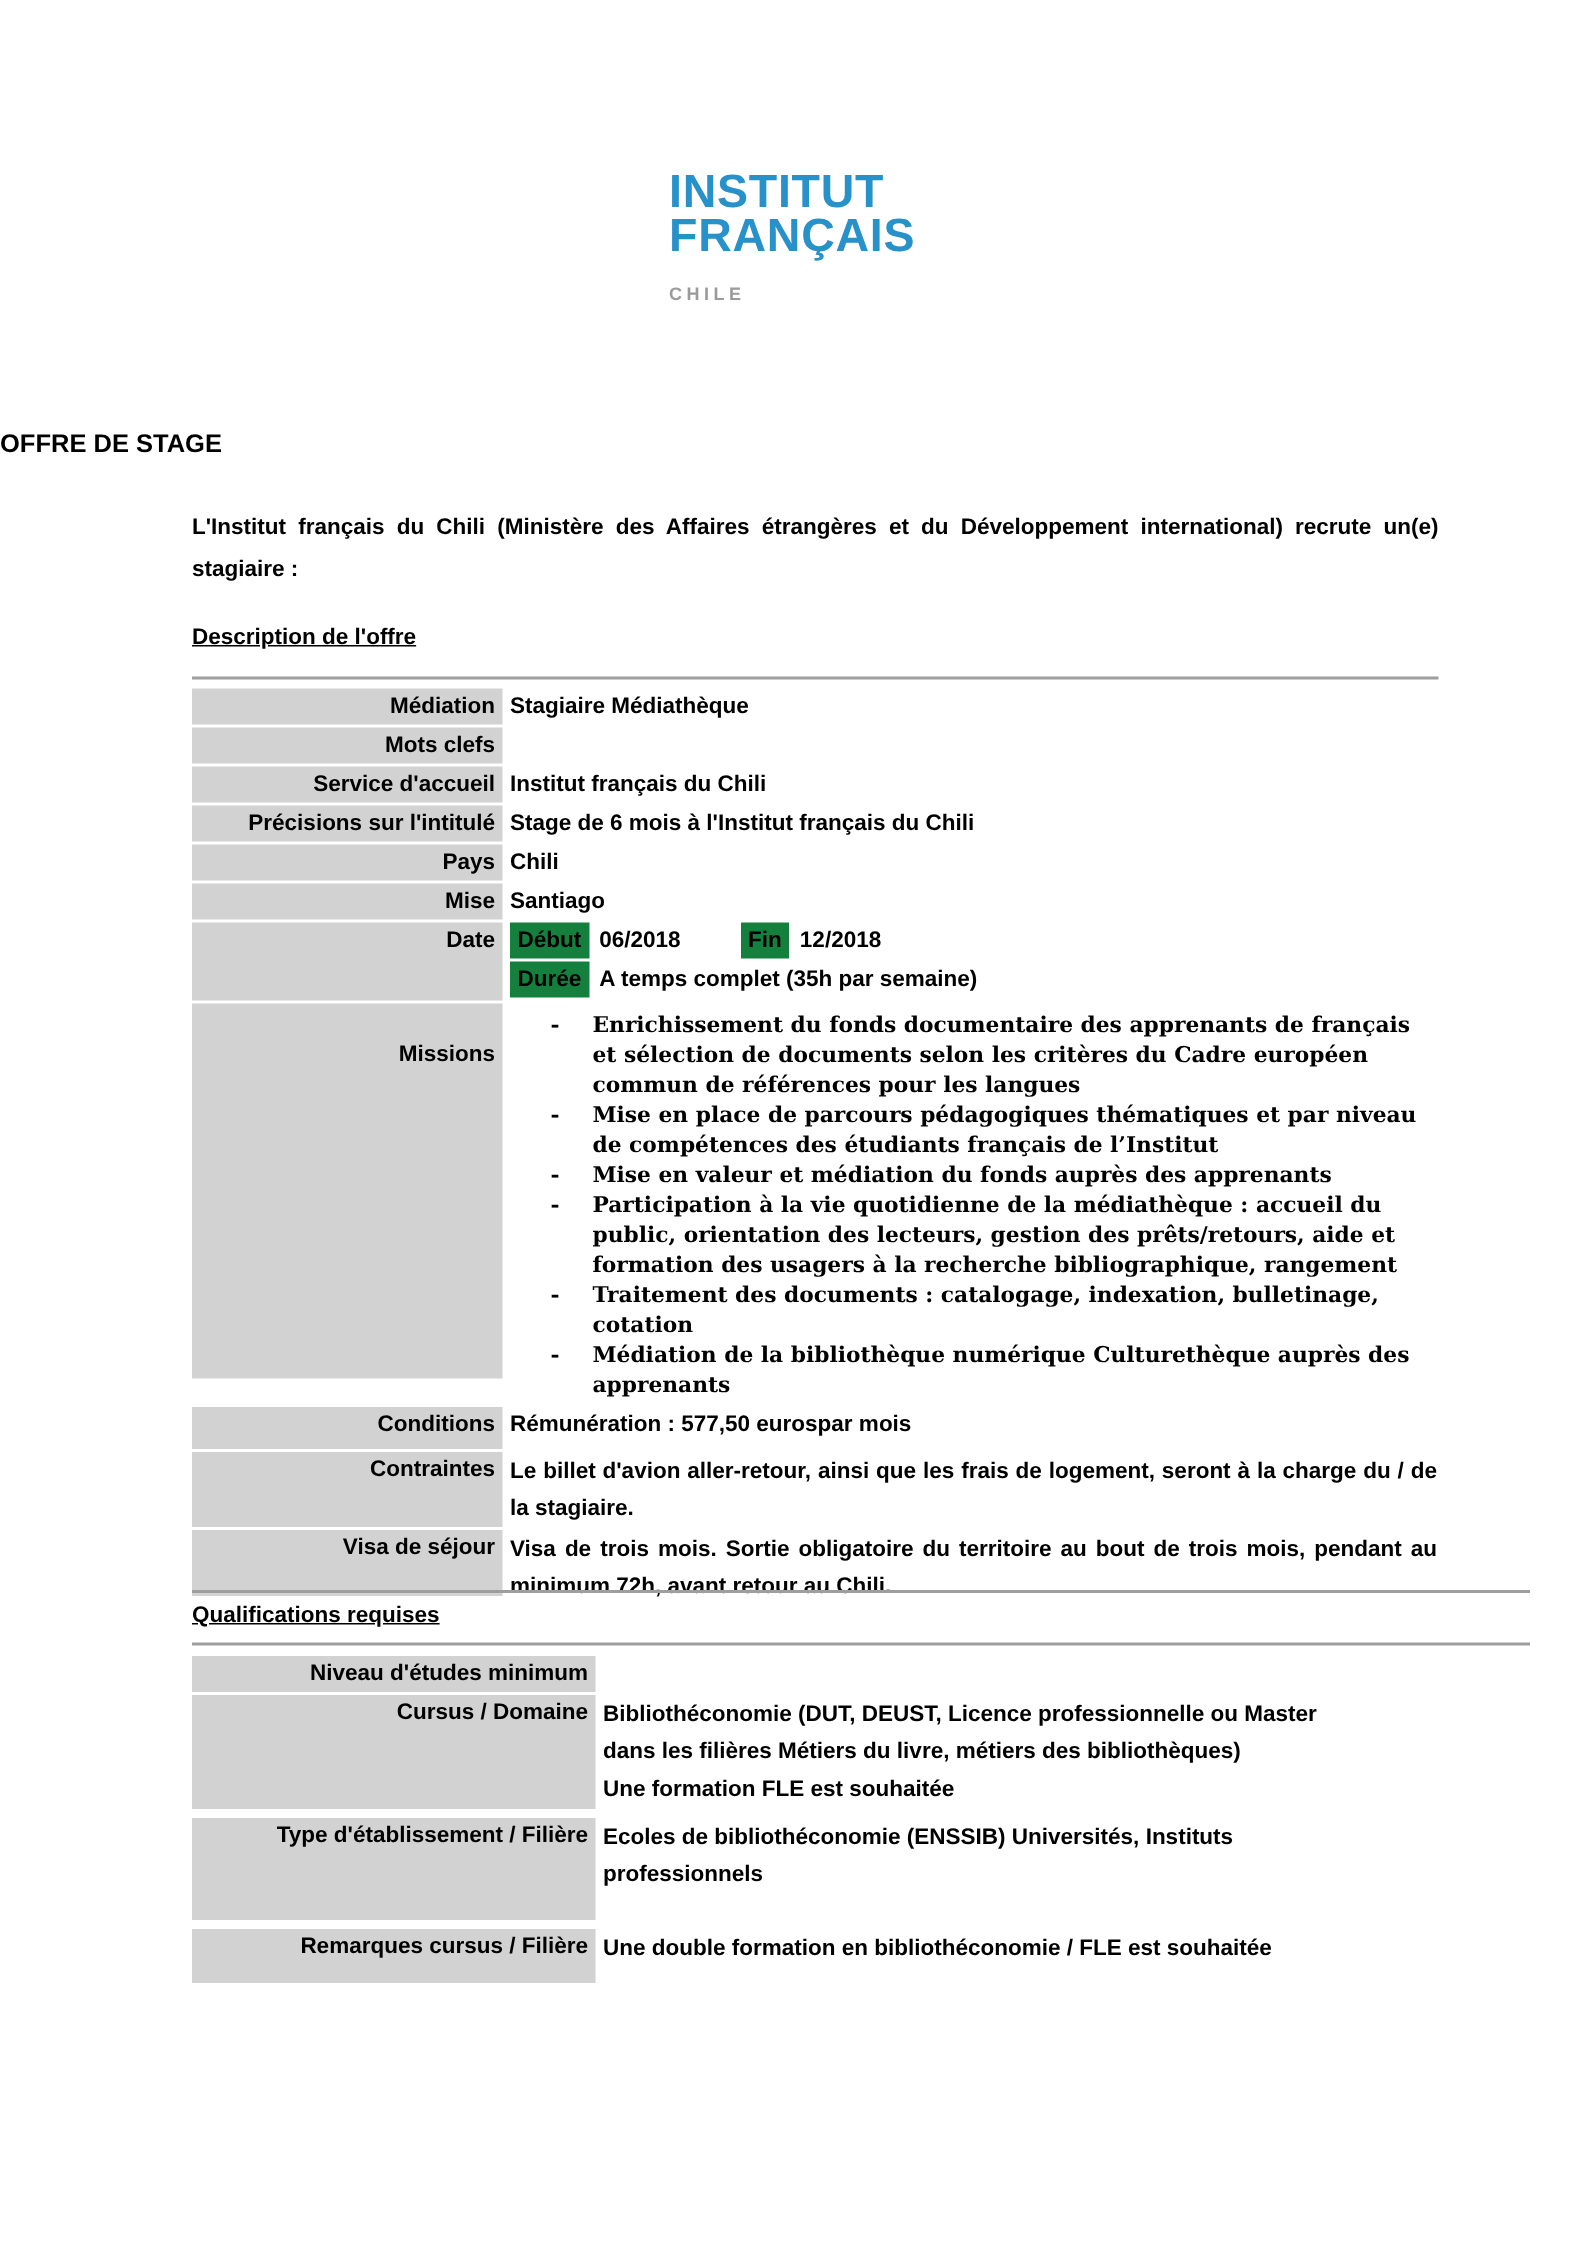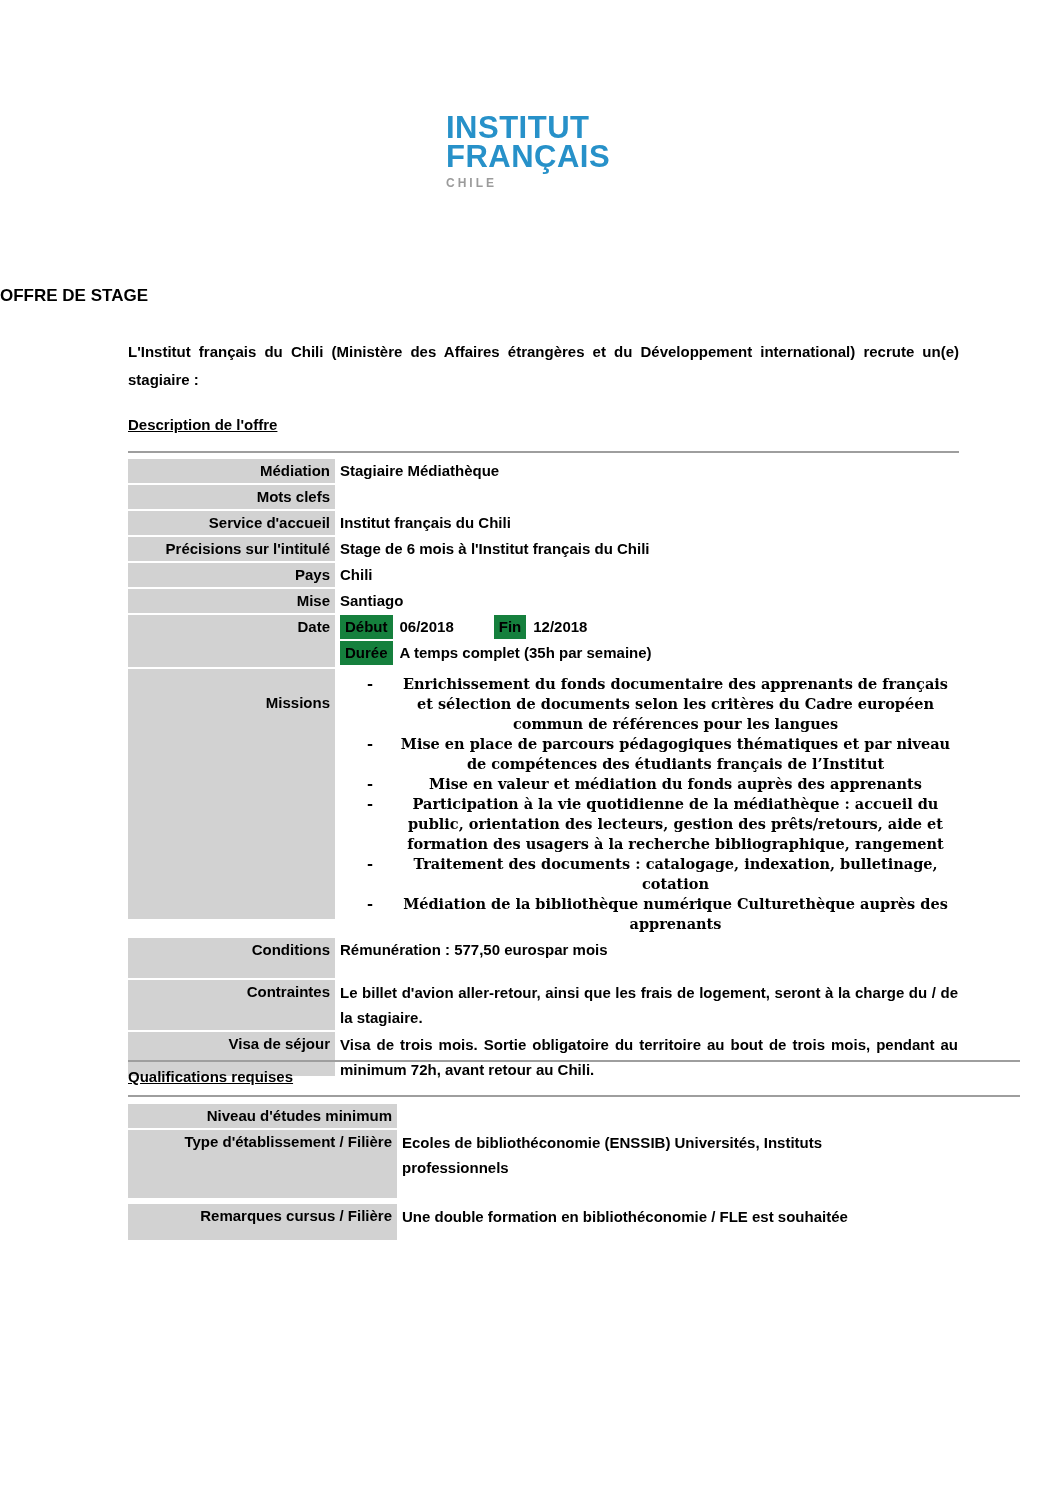--- a/index.html
+++ b/index.html
@@ -5,21 +5,21 @@
   html,body { margin:0; padding:0; background:#ffffff; }
   .page {
     position:relative; width:1058px; height:1497px; background:#ffffff;
     font-family:"Liberation Sans", sans-serif; font-weight:bold; color:#000;
     overflow:hidden;
   }
   
   .logo { position:absolute; left:446px; top:113px; }
   .logo-line { color:#2791c9; font-size:31px; line-height:29px; letter-spacing:0.5px;
                font-family:"Liberation Sans", sans-serif; font-weight:bold; }
-  .logo-country { color:#9b9b9b; font-size:12px; letter-spacing:3px; margin-top:5px; font-weight:bold; }
+  .logo-country { color:#9b9b9b; font-size:12px; letter-spacing:3px; margin-top:18px; font-weight:bold; }
   
   .doc-title { position:absolute; left:0; top:286px; width:1058px; font-size:17px; }
   
   .intro { position:absolute; left:128px; top:338px; width:831px; font-size:15px;
            line-height:28px; text-align:justify; }
   
   .sec-heading { position:absolute; left:128px; font-size:15px;text-decoration:underline; }
   .h-offer { top:416px; }
   .h-qual  { top:1068px; }
   .rule { position:absolute; height:2px; background:#9e9e9e; left:128px; }
@@ -45,22 +45,22 @@
   .date-line { display:flex; height:24px; margin-bottom:2px; font-size:15px; line-height:24px; }
   .inner-lbl { background:#15803d; padding:0 5px; }
   .inner-val { margin-left:7px; }
   .fin-gap { margin-left:40px; }
   
   .missions-lbl { height:250px; line-height:24px; padding-top:22px; }
   .missions-val { flex:1; padding-top:5px; }
   .m-item { display:flex; font-family:"DejaVu Serif", serif; font-weight:bold;
             font-size:14.5px; line-height:20px; }
   .m-marker { padding-left:32px; width:28px; box-sizing:content-box; }
-  .m-text { flex:1; padding-right:2px;text-align:center; }
-  .cond-lbl { height:40px; }
+  .m-text { flex:1; padding-right:2px; }
+  .cond-lbl { height:28px; }
   .contr-lbl { height:50px; }
   .visa-lbl { height:44px; }
   
   .q-row1-lbl { height:24px; }
   .q-row2-lbl { height:76px; }
   .q-row3-lbl { height:68px;padding-left:34px; }
   .q-row4-lbl { height:36px; }
   .mb6 { margin-bottom:6px; }
 </style>
 </head>
@@ -180,20 +180,26 @@
   <div class="sec-heading h-qual">Qualifications requises</div>
   <div class="rule rule3"></div>
 
   <div class="table t2">
 
     <div class="row">
       <div class="lbl2 q-row1-lbl">Niveau d'études minimum</div>
       <div class="val h24"></div>
     </div>
 
+    <div class="row mb6">
+      <div class="lbl2 q-row2-lbl">Cursus / Domaine</div>
+      <div class="val preline">Bibliothéconomie (DUT, DEUST, Licence professionnelle ou Master
+dans les filières Métiers du livre, métiers des bibliothèques)
+Une formation FLE est souhaitée</div>
+    </div>
 
     <div class="row mb6">
       <div class="lbl2 q-row3-lbl">Type d'établissement / Filière</div>
       <div class="val preline">Ecoles de bibliothéconomie (ENSSIB) Universités, Instituts
 professionnels</div>
     </div>
 
     <div class="row">
       <div class="lbl2 q-row4-lbl">Remarques cursus / Filière</div>
       <div class="val preline">Une double formation en bibliothéconomie / FLE est souhaitée</div>

